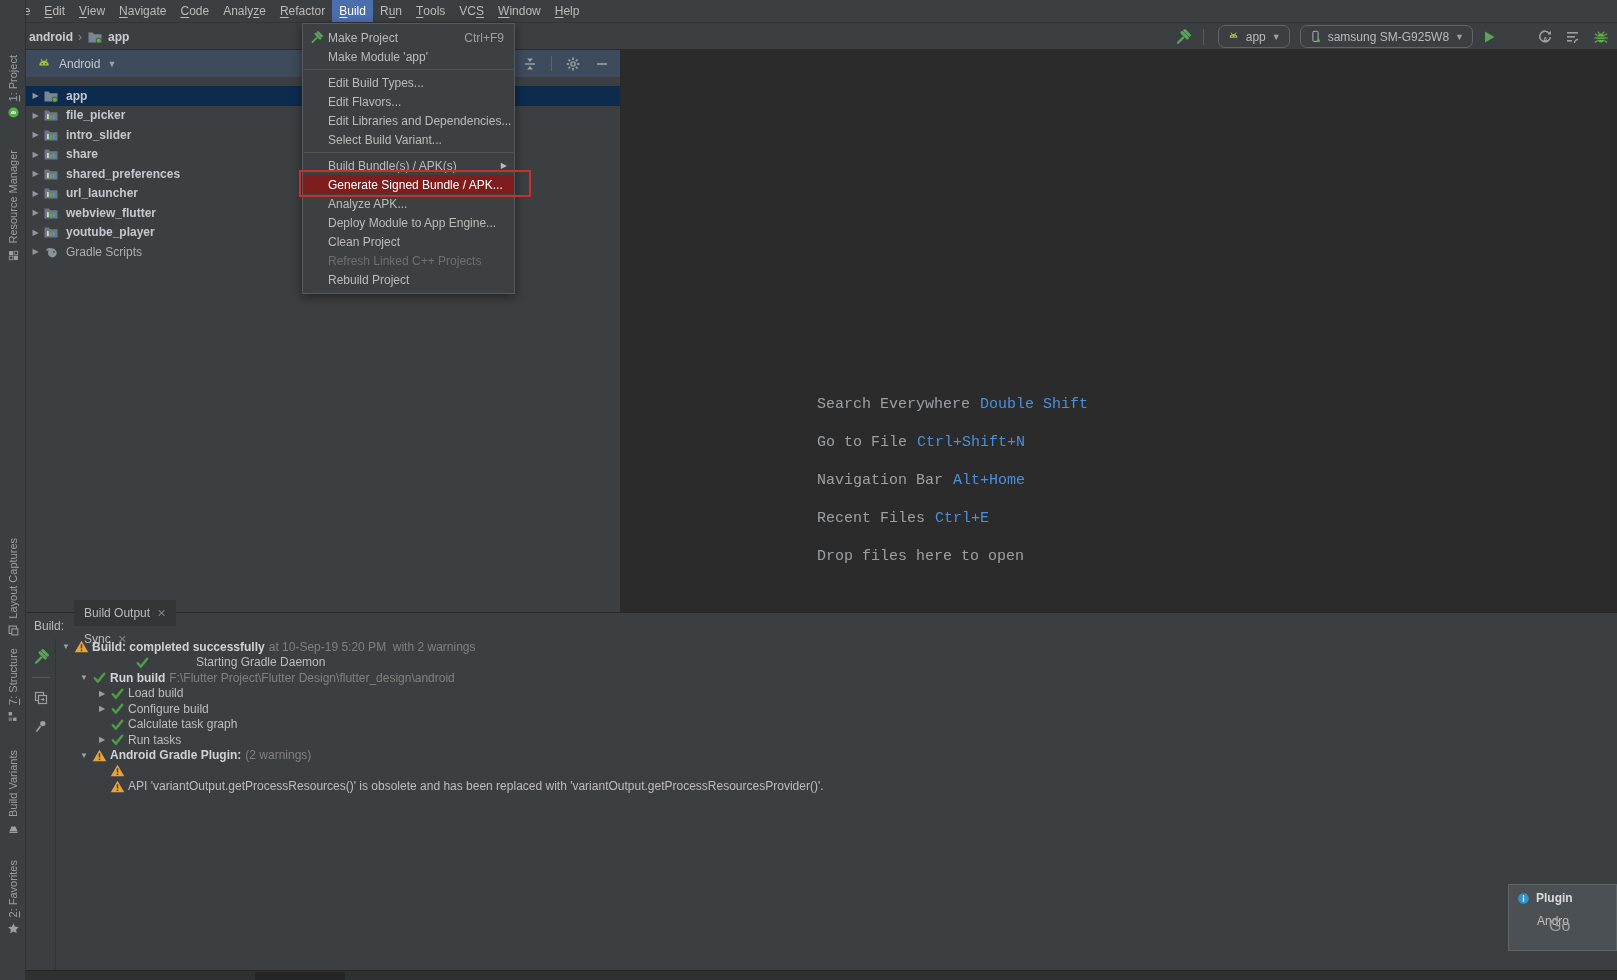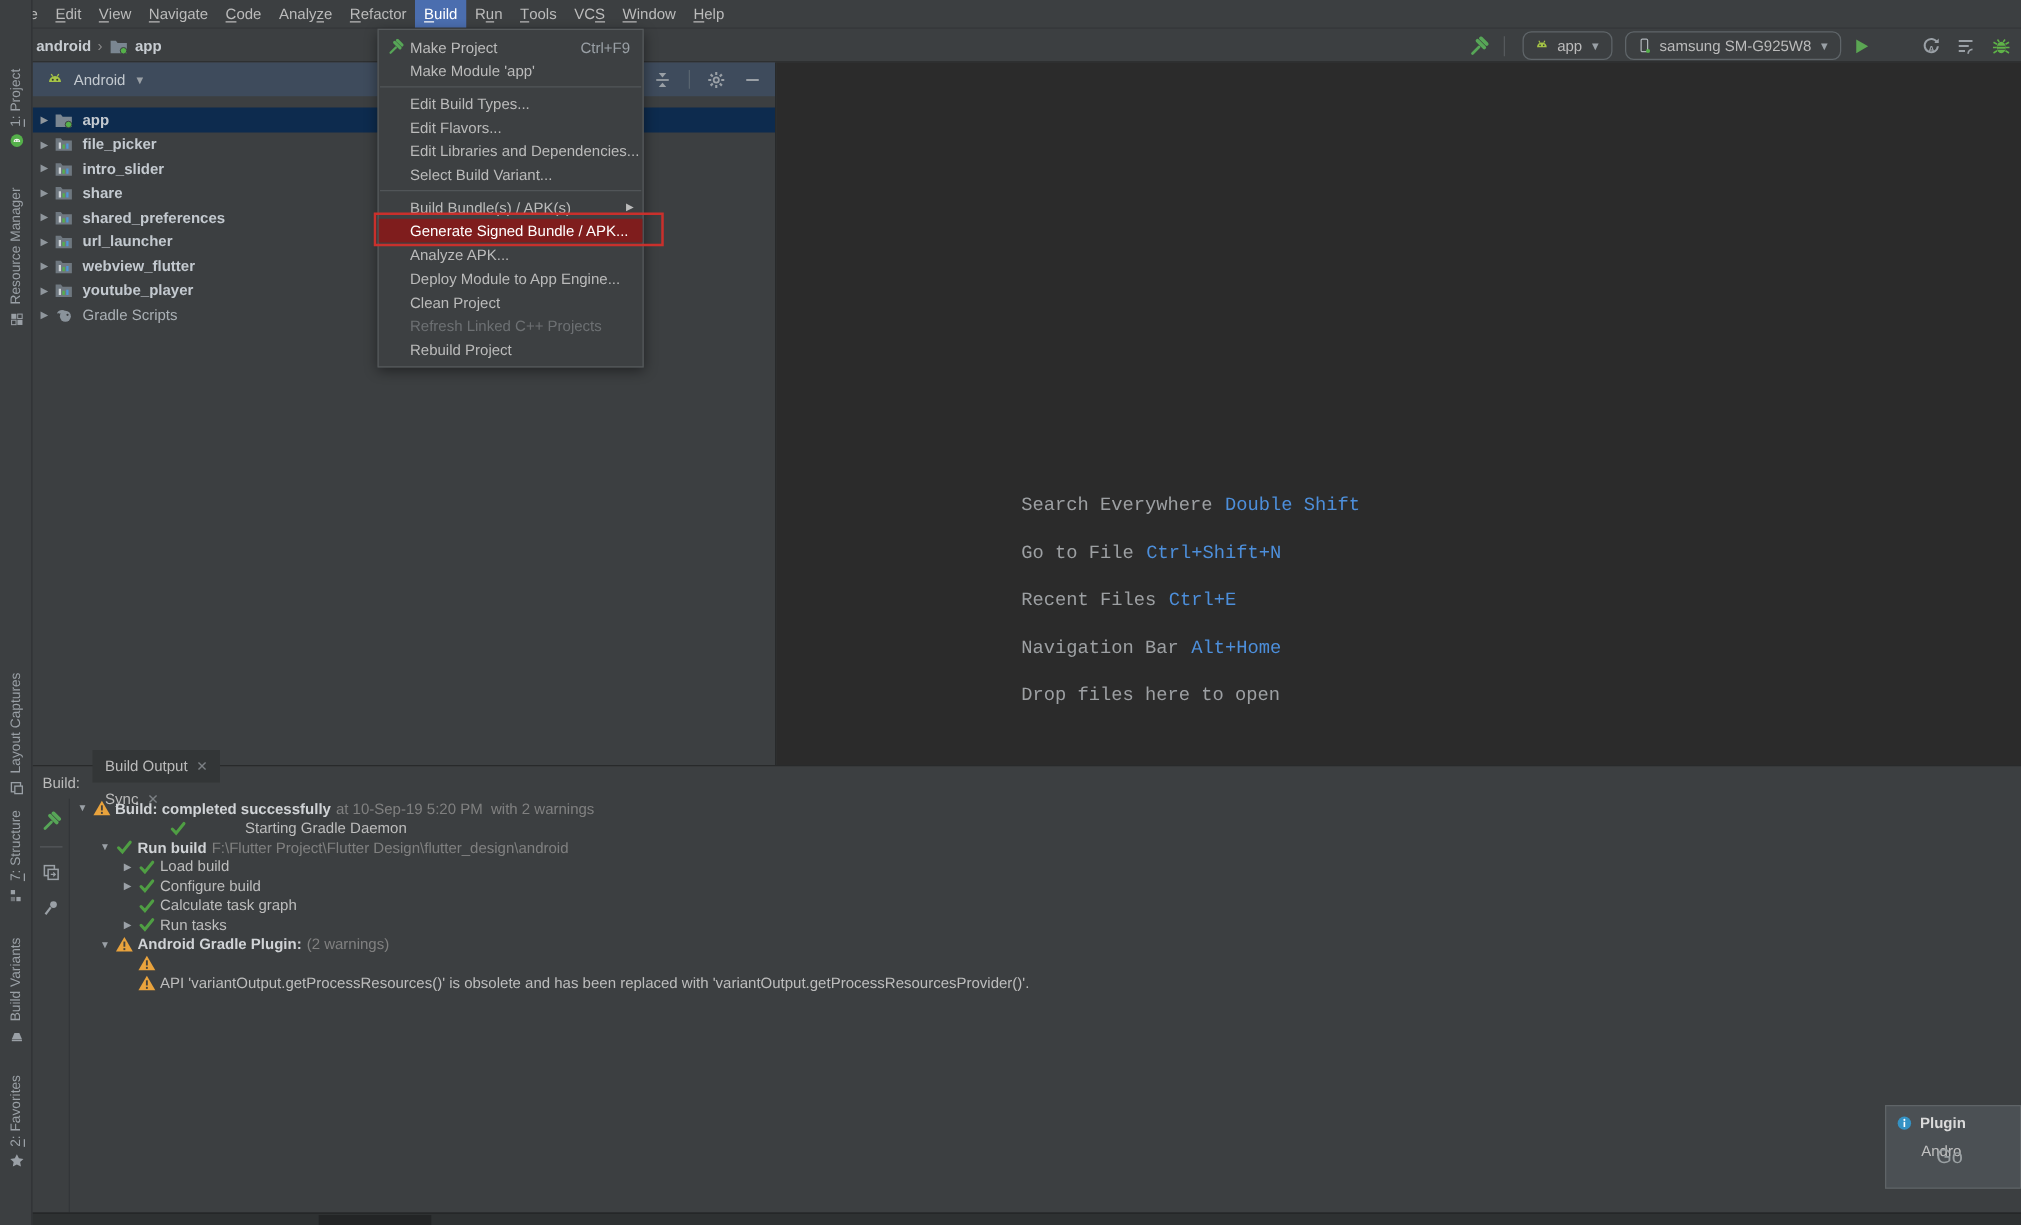--- a/index.html
+++ b/index.html
@@ -469,26 +469,26 @@
     <div class="hints">
         <div class="hint">
           <span class="hint-label">Search Everywhere</span>
           <span class="hint-key">Double Shift</span>
         </div>
         <div class="hint">
           <span class="hint-label">Go to File</span>
           <span class="hint-key">Ctrl+Shift+N</span>
         </div>
         <div class="hint">
+          <span class="hint-label">Navigation Bar</span>
+          <span class="hint-key">Alt+Home</span>
+        </div>
+        <div class="hint">
           <span class="hint-label">Recent Files</span>
           <span class="hint-key">Ctrl+E</span>
-        </div>
-        <div class="hint">
-          <span class="hint-label">Navigation Bar</span>
-          <span class="hint-key">Alt+Home</span>
         </div>
         <div class="hint">
           <span class="hint-label">Drop files here to open</span>
         </div>
       </div>
   </div>
 
   <div class="build-panel">
     <div class="build-header">
       <span class="build-title">Build:</span>

